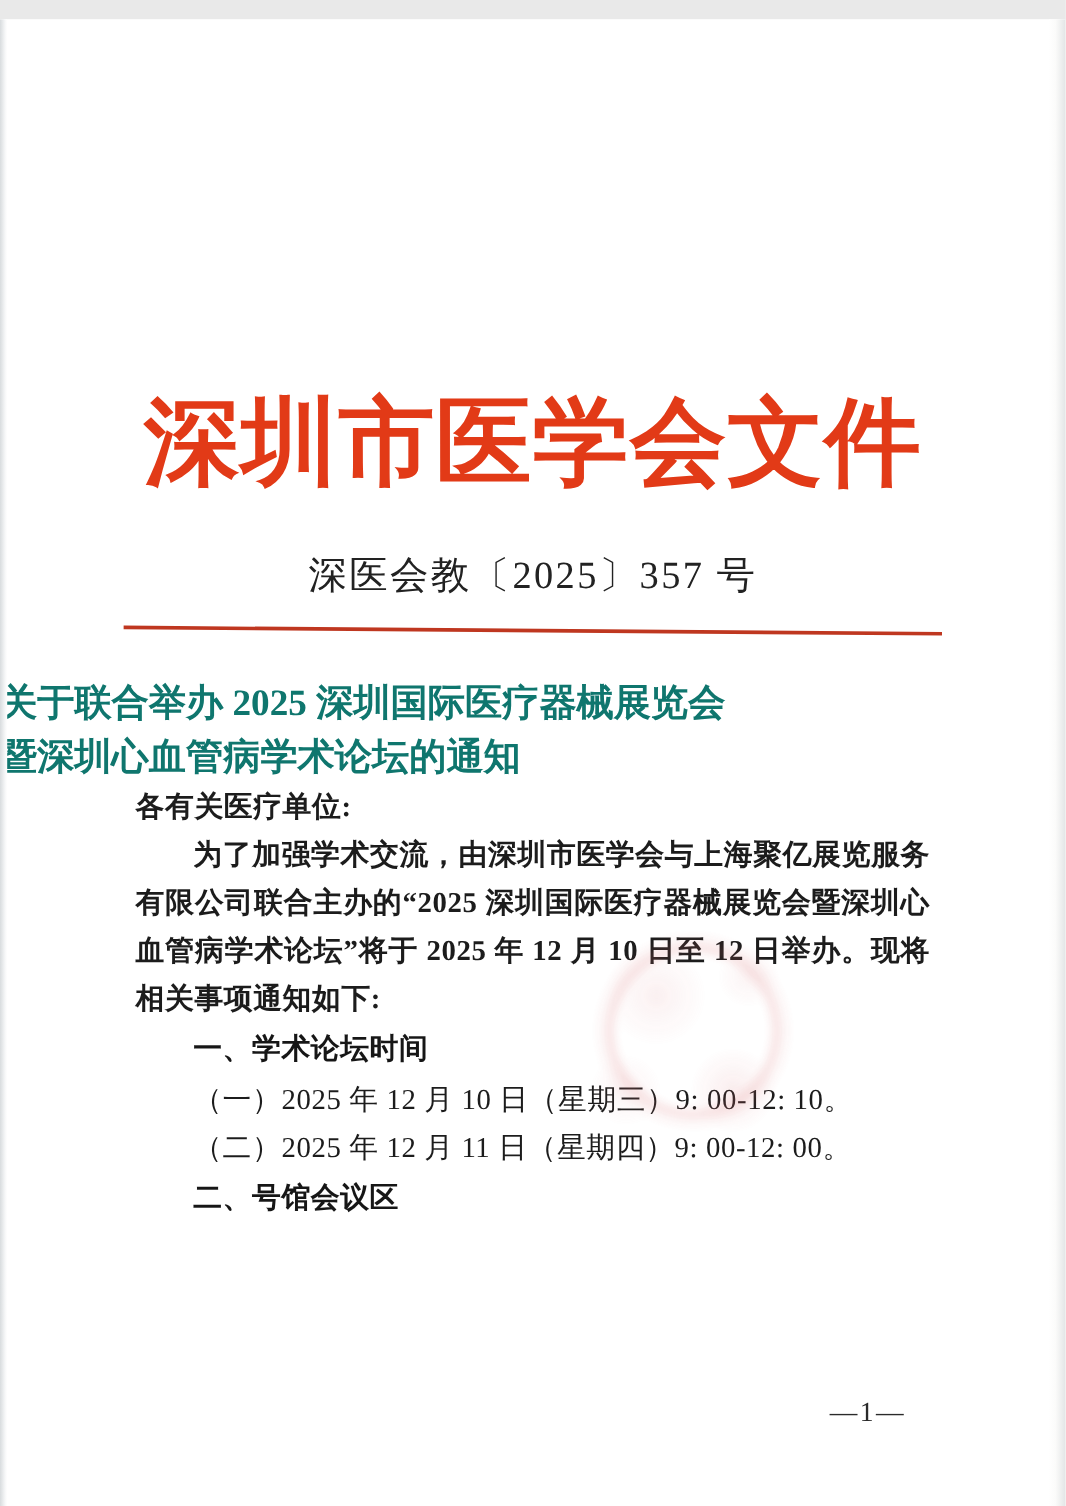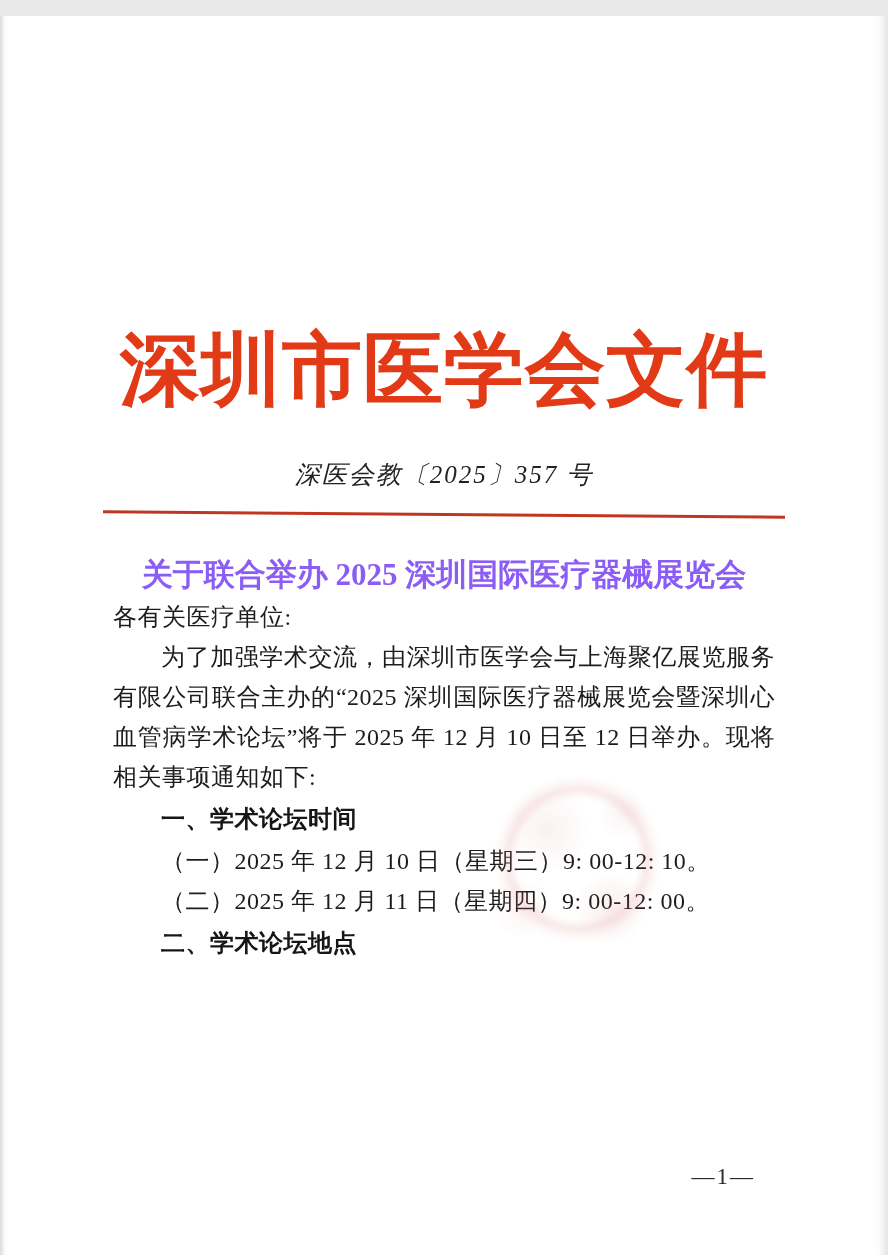--- a/index.html
+++ b/index.html
@@ -57,57 +57,57 @@
     font-family: "Liberation Serif", "DejaVu Serif", serif;
     font-size: 80px;
     font-weight: bold;
     letter-spacing: 1px;
     line-height: 1.15;
     color: #e23a17;
   }
   .doc-number {
     margin-top: 42px;
     text-align: center;
-    font-size: 25px;
+    font-size: 32px;
     letter-spacing: 2px;
     color: #222;
-    font-style: italic;
   }
   .red-rule {
     width: 682px;
     height: 3px;
     margin: 22px auto 0 auto;
     background: #bf3720;
     transform: rotate(0.45deg);
   }
   
   .notice-title {
     margin: 36px 0 0 0;
-    text-align: center;
+    text-align: left;
     font-family: "Liberation Serif", "DejaVu Serif", serif;
     font-size: 31px;
     font-weight: bold;
     line-height: 45px;
-    color: #8b5cf6;
+    color: #0f766e;
   }
   .notice-title .line { display: block; }
   
   .body-content {
     margin: 0 113px;
     font-size: 24px;
     line-height: 40px;
     letter-spacing: 0.5px;
     text-align: justify;
   }
   .salutation {
     margin-top: 44px;
   }
   .paragraph {
     text-indent: 2em;
     margin: 0;
+    font-weight: bold;
   }
   .section-heading {
     font-family: Liberation Serif, serif;
     font-weight: bold;
     font-size: 24px;
     text-indent: 2em;
     margin: 2px 0;
     color: #161616;
   }
   .section-item, .section-body {
@@ -137,32 +137,33 @@
 
   <header>
     <h1 class="org-title">深圳市医学会文件</h1>
     <div class="doc-number">深医会教〔2025〕357 号</div>
     <div class="red-rule"></div>
   </header>
 
   <main>
     <h2 class="notice-title">
       <span class="line">关于联合举办 2025 深圳国际医疗器械展览会</span>
+      <span class="line">暨深圳心血管病学术论坛的通知</span>
     </h2>
 
     <div class="body-content">
       <p class="paragraph salutation" style="text-indent:0;">各有关医疗单位:</p>
 
       <p class="paragraph">为了加强学术交流，由深圳市医学会与上海聚亿展览服务有限公司联合主办的“2025 深圳国际医疗器械展览会暨深圳心血管病学术论坛”将于 2025 年 12 月 10 日至 12 日举办。现将相关事项通知如下:</p>
 
       <p class="section-heading">一、学术论坛时间</p>
       <p class="section-item">（一）2025 年 12 月 10 日（星期三）9: 00-12: 10。</p>
       <p class="section-item">（二）2025 年 12 月 11 日（星期四）9: 00-12: 00。</p>
 
-      <p class="section-heading">二、学术论坛地点</p>
+      <p class="section-heading">二、号馆会议区</p>
 
     </div>
   </main>
 
   <footer>
     <div class="page-number">—1—</div>
   </footer>
 
 </div>
 

